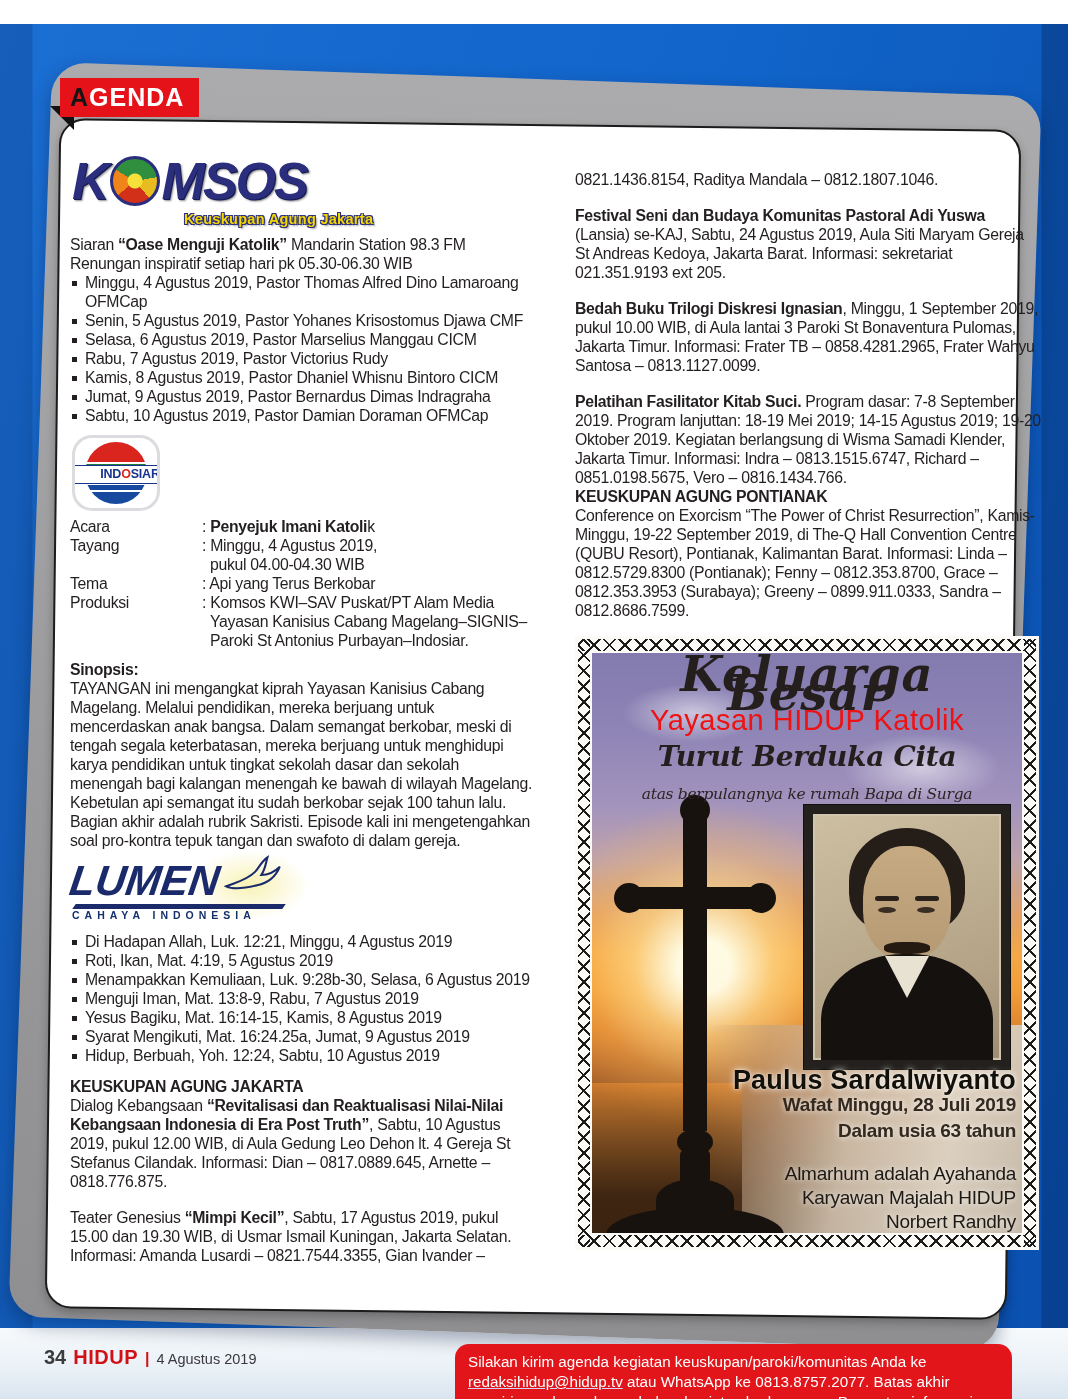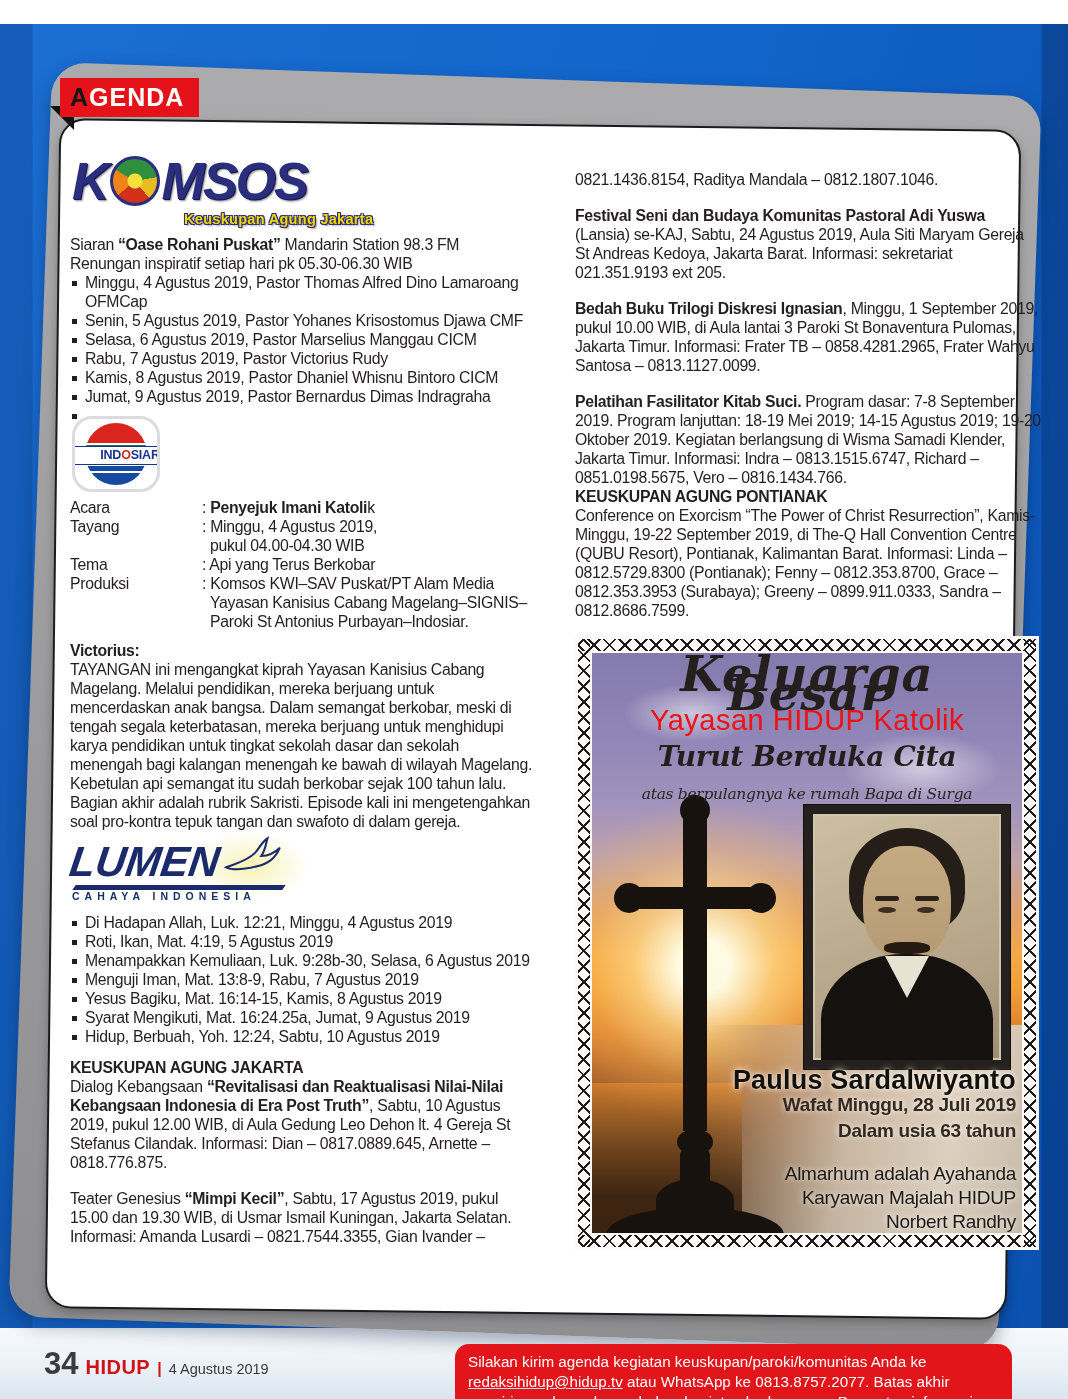--- a/index.html
+++ b/index.html
@@ -130,21 +130,21 @@
   .obit-text{position:absolute;right:6px;top:418px;width:350px;text-align:right;z-index:6;color:#121008;}
   .o-name{font-size:27px;font-weight:bold;letter-spacing:.2px;margin:0;
     text-shadow:0 0 7px rgba(255,255,255,.95),0 0 2px rgba(255,255,255,.8);}
   .o-sub{font-size:19px;line-height:22px;font-weight:bold;color:#33291f;margin:4px 0 0 0;
     text-shadow:0 0 6px rgba(255,255,255,.85);}
   .o-rel{font-size:19px;line-height:24px;color:#1c1914;margin:20px 0 0 0;
     text-shadow:0 0 6px rgba(255,255,255,.8);}
   .o-rel p{margin:0;}
   
   .folio{position:absolute;left:44px;top:1322px;display:flex;align-items:baseline;gap:7px;}
-  .folio .num{font-size:31px;font-weight:800;color:#3c3c3e;}
+  .folio .num{font-size:20px;font-weight:800;color:#3c3c3e;}
   .folio .brand{font-size:20px;font-weight:900;color:#d01217;letter-spacing:.5px;}
   .folio .sep{font-size:16px;font-weight:bold;color:#d01217;}
   .folio .date{font-size:14.5px;color:#3a3a3e;}
   .notice{position:absolute;left:455px;top:1320px;width:557px;box-sizing:border-box;
     background:#e2151b;border-radius:14px;color:#fff;font-size:15.2px;line-height:1.32;
     padding:8px 13px;}
   .notice .lnk{text-decoration:underline;text-decoration-color:#cfd6ff;color:#fff;cursor:pointer;}
 </style>
 </head>
 <body>
@@ -163,31 +163,31 @@
 
       <div class="komsos">
         <div class="row">
           <span class="ktxt">K</span>
           <span class="globe"></span>
           <span class="ktxt">MSOS</span>
         </div>
         <div class="tagline">Keuskupan Agung Jakarta</div>
       </div>
 
-      <p class="p"><span>Siaran </span><b>“Oase Rohani Puskat”</b><span> Mandarin Station 98.3 FM</span><br>
+      <p class="p"><span>Siaran </span><b>“Oase Menguji Katolik”</b><span> Mandarin Station 98.3 FM</span><br>
       <span>Renungan inspiratif setiap hari pk 05.30-06.30 WIB</span></p>
 
       <div>
         <p class="blt"><span class="sq"></span><span>Minggu, 4 Agustus 2019, Pastor Thomas Alfred Dino Lamaroang OFMCap</span></p>
         <p class="blt"><span class="sq"></span><span>Senin, 5 Agustus 2019, Pastor Yohanes Krisostomus Djawa CMF</span></p>
         <p class="blt"><span class="sq"></span><span>Selasa, 6 Agustus 2019, Pastor Marselius Manggau  CICM</span></p>
         <p class="blt"><span class="sq"></span><span>Rabu, 7 Agustus 2019, Pastor Victorius Rudy</span></p>
         <p class="blt"><span class="sq"></span><span>Kamis, 8 Agustus 2019, Pastor Dhaniel Whisnu Bintoro CICM</span></p>
         <p class="blt"><span class="sq"></span><span>Jumat, 9 Agustus 2019, Pastor Bernardus Dimas Indragraha</span></p>
-        <p class="blt"><span class="sq"></span></p>
+        <p class="blt"><span class="sq"></span><span>Sabtu, 10 Agustus 2019, Pastor Damian Doraman OFMCap</span></p>
       </div>
 
       <div class="indo">
         <div class="circle"></div>
         <div class="band">
             <span>IND</span>
             <span class="o">O</span>
             <span>SIAR</span>
           </div>
       </div>
@@ -215,21 +215,21 @@
         <div class="arow">
           <div>Produksi</div>
           <div class="aval">
             <div class="line">: Komsos KWI–SAV Puskat/PT Alam Media</div>
             <div class="line cont">Yayasan Kanisius Cabang Magelang–SIGNIS–</div>
             <div class="line cont">Paroki St Antonius Purbayan–Indosiar.</div>
           </div>
         </div>
       </div>
 
-      <p class="h" style="margin-top:10px">Victorius:</p>
+      <p class="h" style="margin-top:10px">Sinopsis:</p>
       <p class="p">TAYANGAN ini mengangkat kiprah Yayasan Kanisius Cabang Magelang. Melalui pendidikan, mereka berjuang untuk mencerdaskan anak bangsa. Dalam semangat berkobar, meski di tengah segala keterbatasan, mereka berjuang untuk menghidupi karya pendidikan untuk tingkat sekolah dasar dan sekolah menengah bagi kalangan menengah ke bawah di wilayah Magelang. Kebetulan api semangat itu sudah berkobar sejak 100 tahun lalu. Bagian akhir adalah rubrik Sakristi. Episode kali ini mengetengahkan soal pro-kontra tepuk tangan dan swafoto di dalam gereja.</p>
 
       <div class="lumen">
         <div class="glow"></div>
         <svg width="66" height="56" viewBox="0 0 64 52">
           <path d="M6 36 C16 32 26 30 34 22 C38 18 40 12 46 8 C44 15 44 19 40 25 C46 25 52 23 58 17 C54 27 46 33 36 35 C28 37 14 40 6 36 Z" fill="none" stroke="#1b2a6b" stroke-width="2"></path>
         </svg>
         <div class="word">LUMEN</div>
         <div class="bar"></div>
         <div class="tagline">CAHAYA INDONESIA</div>

